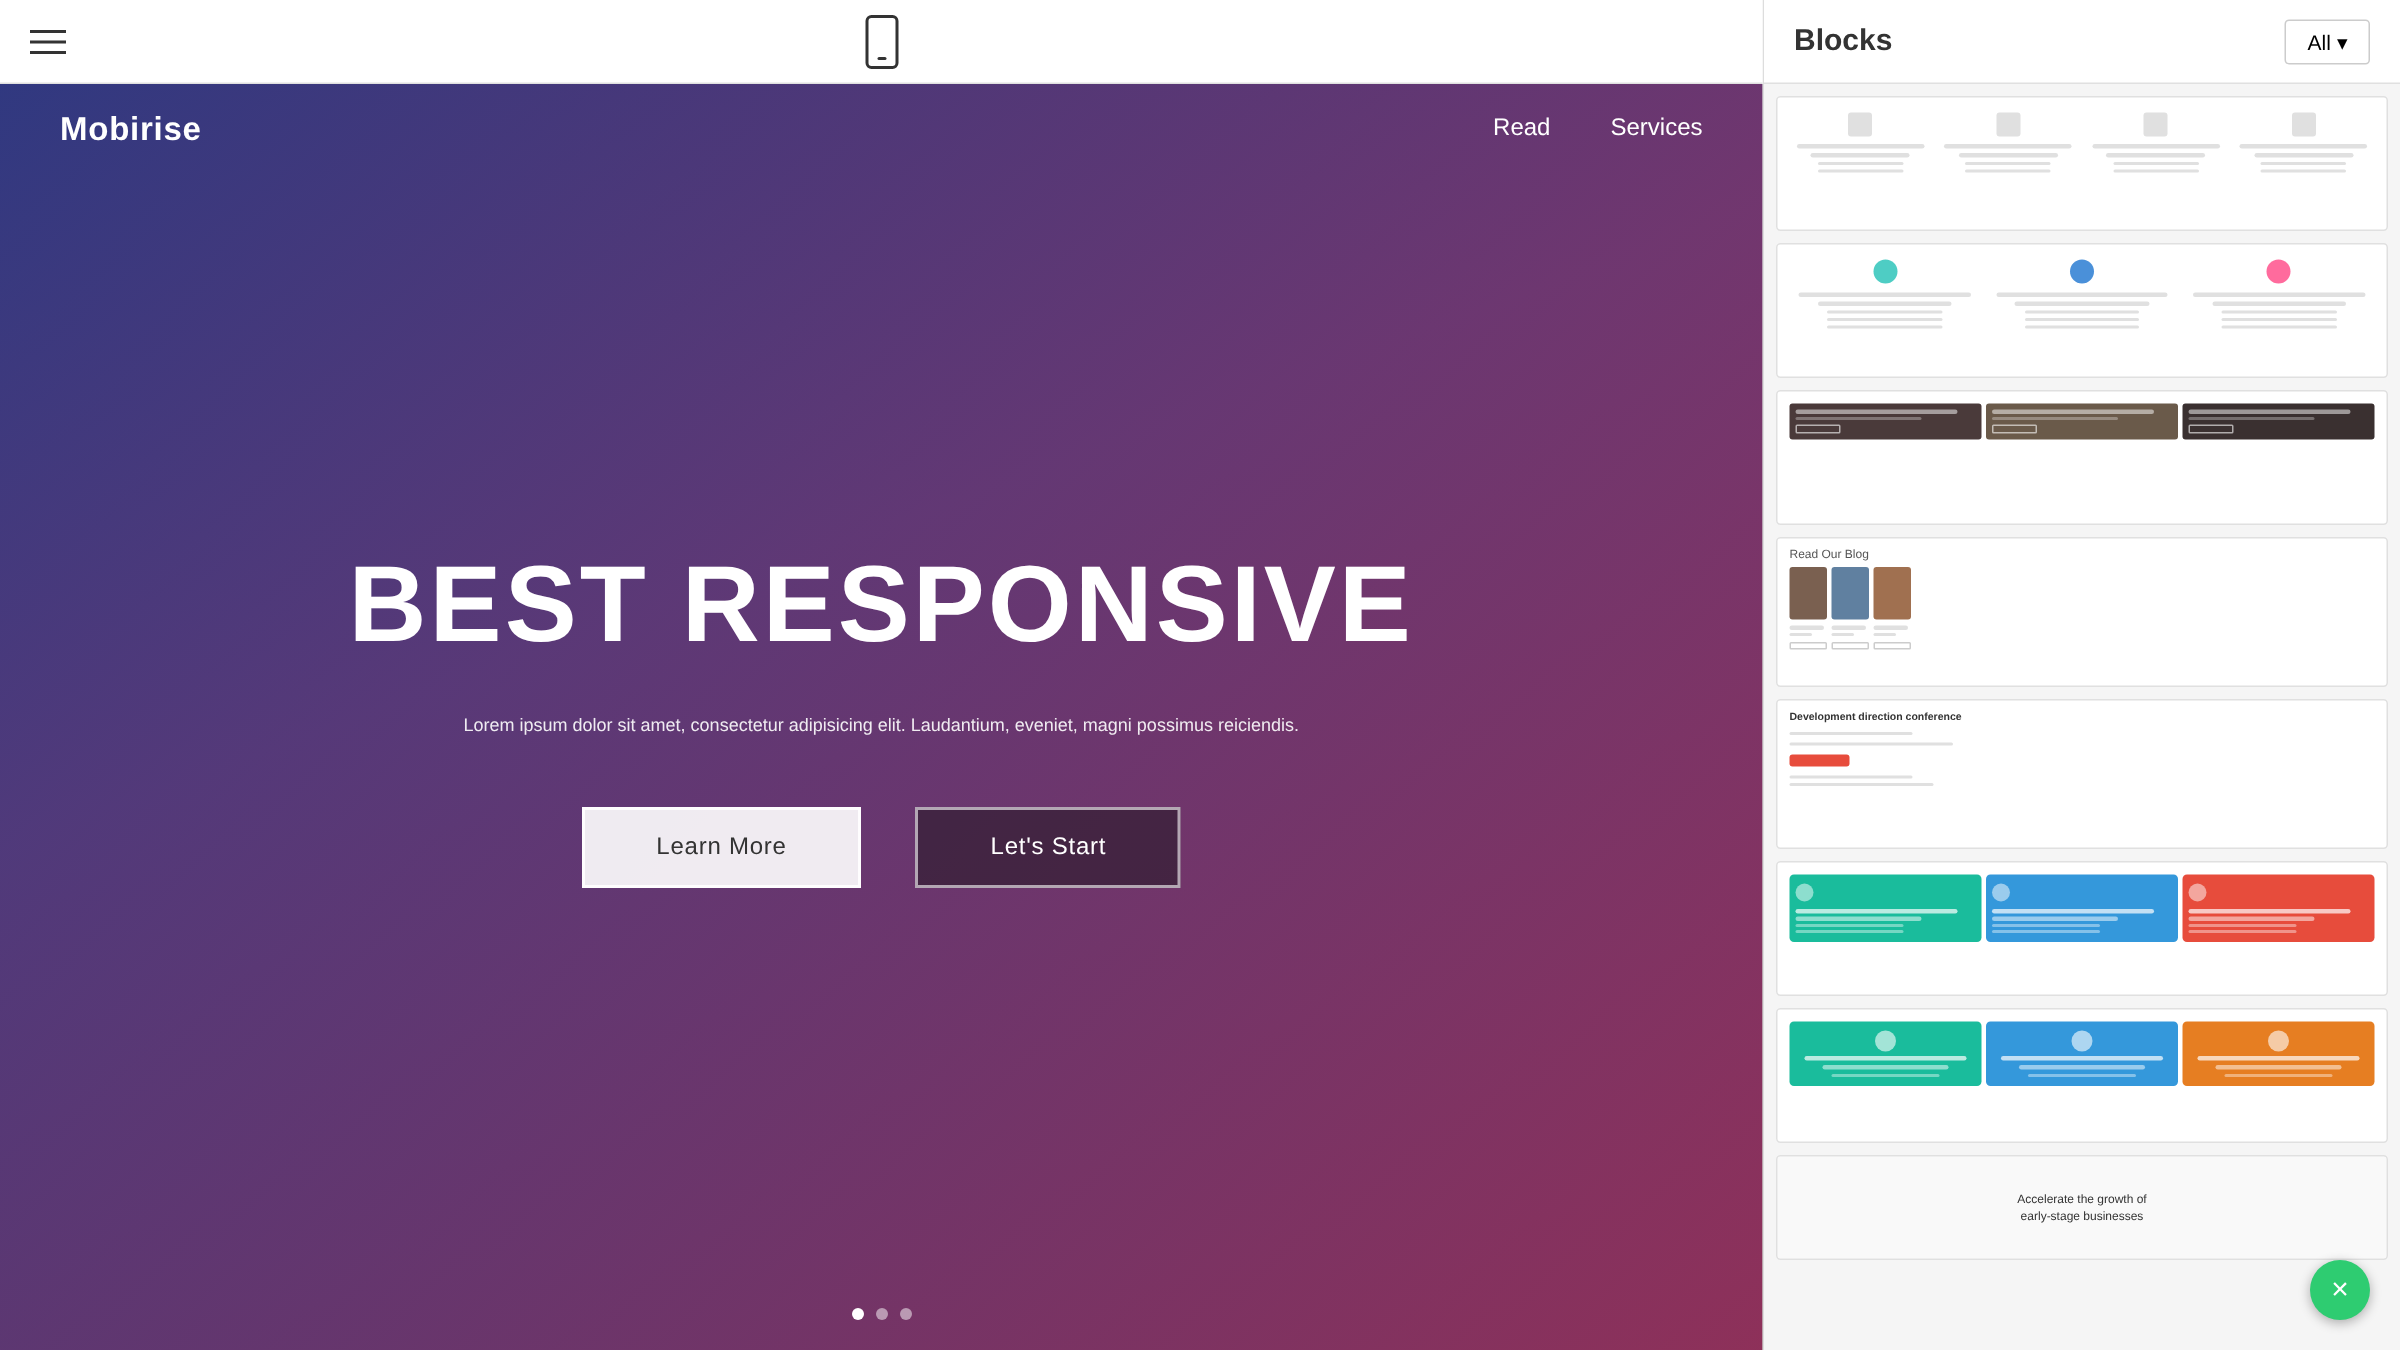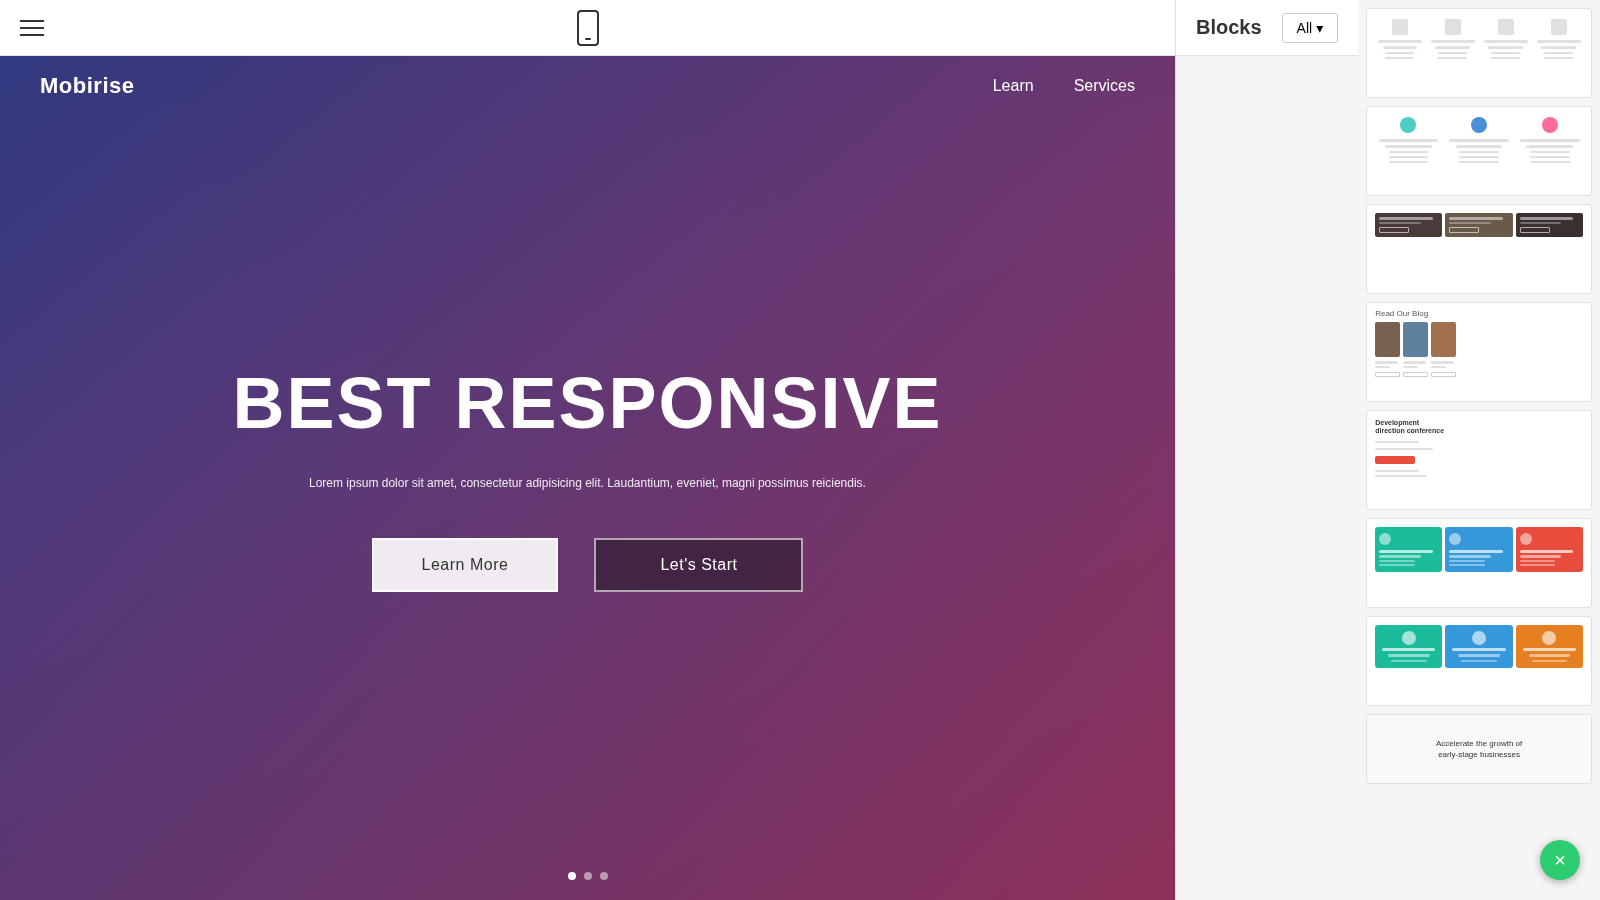--- a/index.html
+++ b/index.html
@@ -158,21 +158,21 @@
       padding: 16px 48px;
       background: rgba(255,255,255,0.9);
       color: #333;
       border: 2px solid rgba(255,255,255,0.9);
       font-size: 16px;
       cursor: pointer;
       font-weight: 500;
       letter-spacing: 0.5px;
     }
     .btn-lets-start {
-      padding: 16px 64px;
+      padding: 16px 48px;
       background: rgba(50, 30, 50, 0.7);
       color: #fff;
       border: 2px solid rgba(255,255,255,0.6);
       font-size: 16px;
       cursor: pointer;
       font-weight: 500;
       letter-spacing: 0.5px;
     }
 
     
@@ -194,21 +194,21 @@
     .dot.active {
       background: #fff;
     }
 
     
     .sidebar {
       width: 425px;
       height: 900px;
       background: #f5f5f5;
       display: flex;
-      flex-direction: row;
+      flex-direction: column;
       border-left: 1px solid #ddd;
     }
     .sidebar-header {
       height: 56px;
       background: #fff;
       display: flex;
       align-items: center;
       padding: 0 20px;
       border-bottom: 1px solid #e0e0e0;
       gap: 20px;
@@ -479,21 +479,21 @@
     </div>
   </div>
 
   <div class="hero">
     <div class="hero-bg-img"></div>
     <div class="hero-bg"></div>
 
     <div class="hero-nav">
       <span class="brand">Mobirise</span>
       <div class="nav-links">
-        <a href="#">Learn</a>
+        <a href="#">Read</a>
         <a href="#">Services</a>
       </div>
     </div>
 
     <div class="hero-content">
       <div class="hero-title">
         <span>BEST RESPONSIVE</span><br>
       </div>
       <p class="hero-subtitle">Lorem ipsum dolor sit amet, consectetur adipisicing elit. Laudantium, eveniet, magni possimus reiciendis.</p>
       <div class="hero-buttons">

